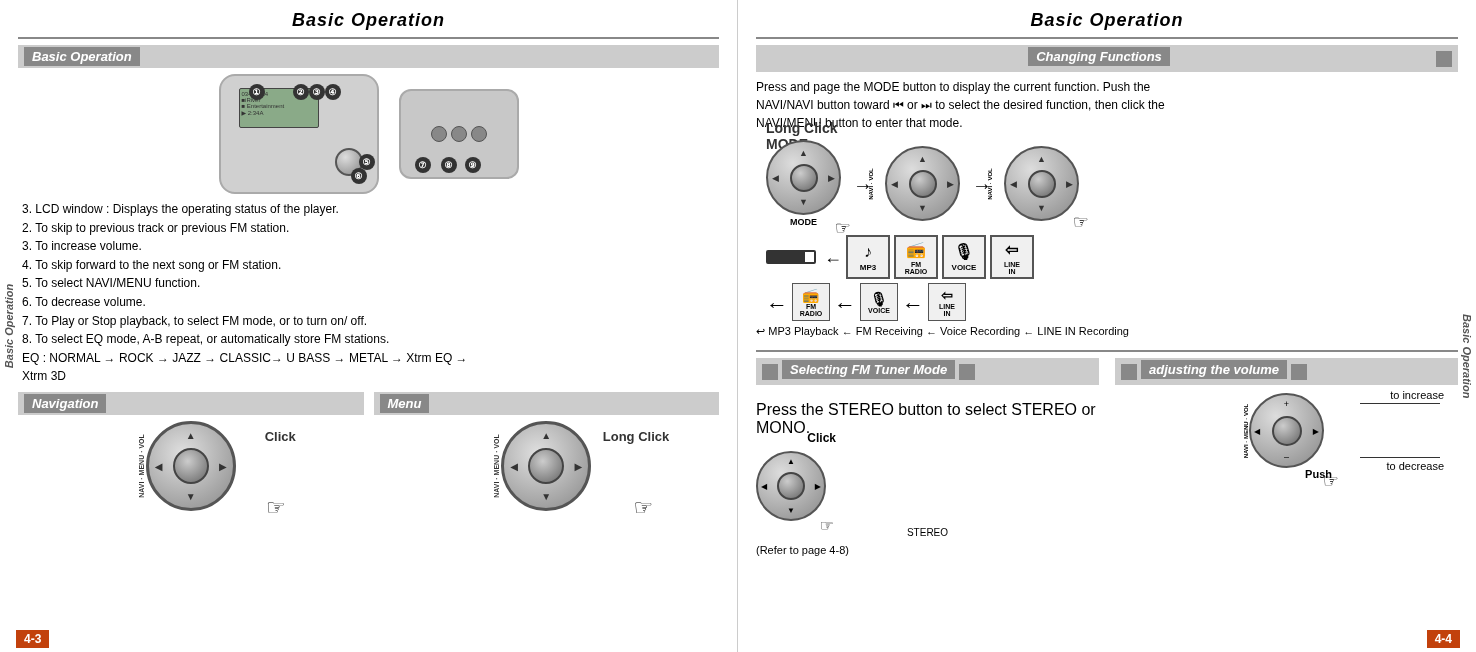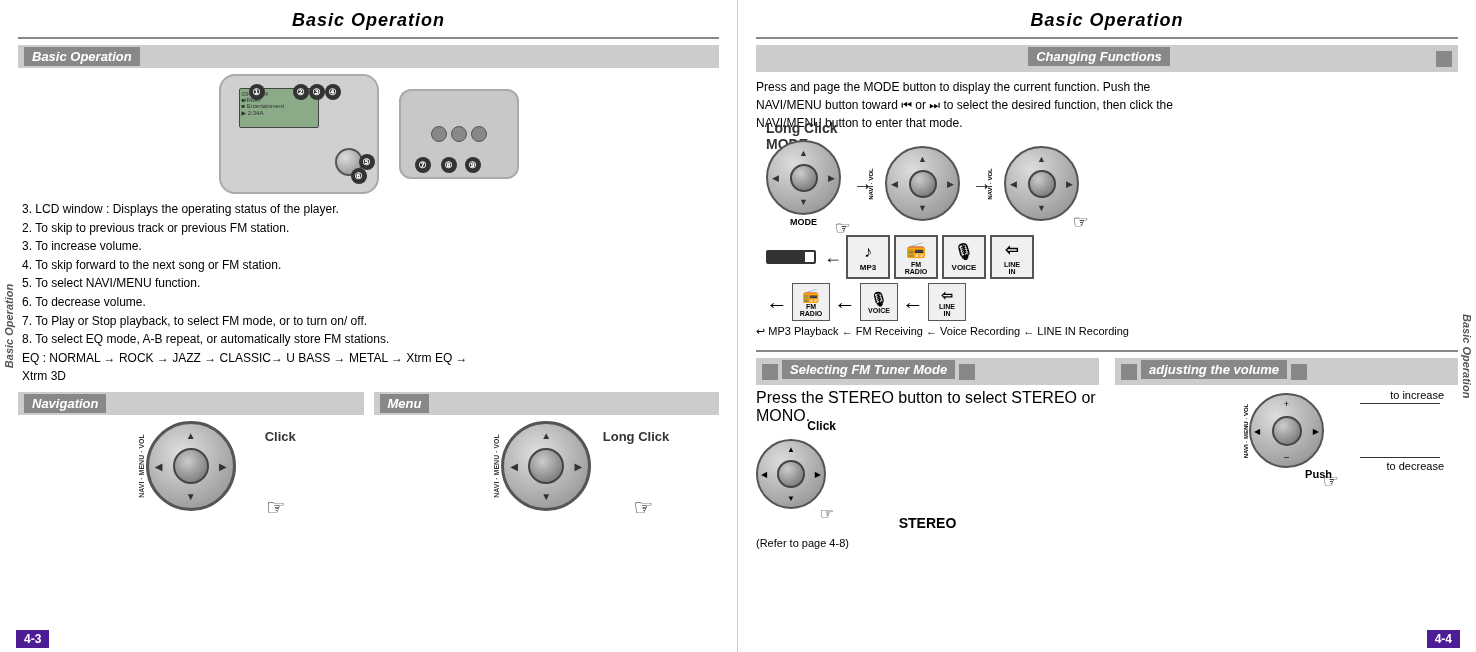--- a/index.html
+++ b/index.html
@@ -76,21 +76,21 @@
       align-items: center;
       justify-content: space-between;
     }
 
     
     .page-number {
       position: absolute;
       bottom: 4px;
       font-size: 12px;
       font-weight: bold;
-      background: #4c1d95;
+      background: #c2410c;
       color: #fff;
       padding: 2px 8px;
     }
     .page-number-left { left: 16px; }
     .page-number-right { right: 16px; margin-left: 16px; }
 
     
     .device-area {
       display: flex;
       align-items: center;
@@ -252,22 +252,22 @@
     .stereo-dial-inner {
       width: 28px;
       height: 28px;
       border-radius: 50%;
       background: radial-gradient(circle at 35% 30%, #ccc, #666);
       border: 2px solid #444;
     }
 
     .stereo-label {
       text-align: center;
-      font-size: 14px;
-      font-weight: bold;
+      font-size: 10px;
+      font-weight: normal;
       margin-top: 2px;
     }
 
     .vol-dial {
       width: 75px;
       height: 75px;
       border-radius: 50%;
       background: radial-gradient(circle at 35% 30%, #ddd, #888);
       border: 2px solid #555;
       position: relative;
@@ -427,21 +427,21 @@
 
   <div>
     <div class="section-bar-full">
       <div></div>
       <div class="section-header">Changing Functions</div>
       <div style="width:16px;height:16px;background:#888;"></div>
     </div>
 
     <div class="cf-text">
       <div>Press and page the MODE button to display the current function. Push the</div>
-      <div>NAVI/MENU button toward ⏮ or ⏭ to select the desired function, then click the</div>
+      <div>NAVI/NAVI button toward ⏮ or ⏭ to select the desired function, then click the</div>
       <div>NAVI/MENU button to enter that mode.</div>
     </div>
 
     <div style="display:flex;align-items:center;gap:12px;margin-bottom:8px;">
 
       <div style="position:relative;margin-left:10px;">
 
         <div style="position:absolute;top:-20px;right:-30px;font-size:14px;font-weight:bold;color:#333;">Long Click MODE</div>
         <div style="width:75px;height:75px;border-radius:50%;background:radial-gradient(circle at 35% 30%,#ddd,#888);border:2px solid #555;position:relative;display:flex;align-items:center;justify-content:center;">
           <div style="position:absolute;top:6px;left:50%;transform:translateX(-50%);font-size:9px;color:#333;">▲</div>
@@ -535,21 +535,21 @@
     </div>
 
     <div class="playback-text">↩ MP3 Playback ← FM Receiving ← Voice Recording ← LINE IN Recording</div>
   </div>
 
   <hr class="section-divider">
 
   <div class="bottom-sections">
 
     <div class="fm-tuner-section">
-      <div style="background:#ccc;padding:2px 6px;margin-bottom:4px;display:flex;align-items:center;gap:4px;">
+      <div style="background:#ccc;padding:2px 6px;margin-bottom:16px;display:flex;align-items:center;gap:4px;">
         <div style="width:16px;height:16px;background:#888;"></div>
         <div class="section-header" style="background:#888;">Selecting FM Tuner Mode</div>
         <div style="width:16px;height:16px;background:#888;"></div>
       </div>
       <div style="font-size:16px;margin-bottom:10px;">Press the STEREO button to select STEREO or MONO.</div>
       
       <div style="position:relative;display:inline-block;">
         <div class="stereo-dial">
           <div style="position:absolute;top:4px;left:50%;transform:translateX(-50%);font-size:8px;">▲</div>
           <div style="position:absolute;bottom:4px;left:50%;transform:translateX(-50%);font-size:8px;">▼</div>

